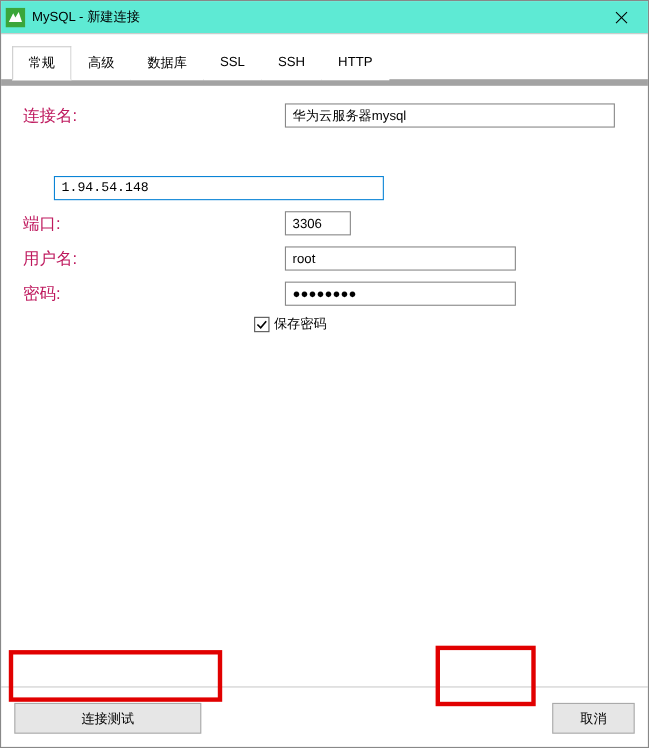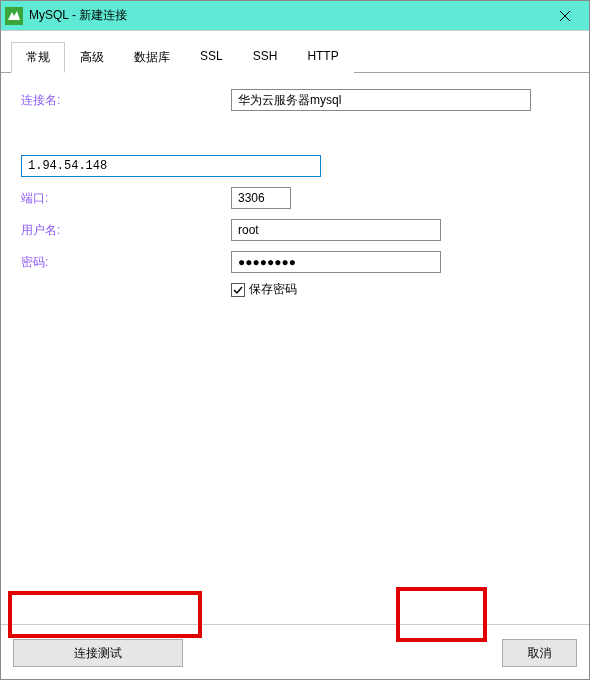--- a/index.html
+++ b/index.html
@@ -44,21 +44,21 @@
     height: 28px;
     display: flex;
     align-items: center;
     justify-content: center;
     cursor: pointer;
   }
   .titlebar .close-btn svg { width: 12px; height: 12px; }
   .tabs {
     display: flex;
     padding: 10px 10px 0 10px;
-    border-bottom: 1px solid #a3a3a3;
+    border-bottom: 6px solid #a3a3a3;
   }
   .tab {
     padding: 6px 14px;
     font-size: 12px;
     border: 1px solid transparent;
     cursor: pointer;
     position: relative;
     top: 1px;
     background: #fff;
   }
@@ -72,31 +72,32 @@
   }
   .form-row {
     display: flex;
     align-items: center;
     margin-bottom: 6px;
     height: 26px;
   }
   .form-row.gap-after { margin-bottom: 40px; }
   .form-label {
     width: 210px;
-    font-size: 12px;
-    color: #8b5cf6;
+    font-size: 15px;
+    color: #be185d;
   }
   .form-input {
     font-family: inherit;
     font-size: 12px;
     height: 22px;
     padding: 1px 6px;
     border: 1px solid #888;
     outline: none;
     background: #fff;
+    margin-left: 28px;
   }
   .form-input.w-long { width: 300px; }
   .form-input.w-med { width: 210px; }
   .form-input.w-short { width: 60px; }
   .form-input.focused { border: 1px solid #0a84d6; font-family: Liberation Mono, monospace; }
   .checkbox-row {
     display: flex;
     align-items: center;
     margin-top: 6px;
     margin-left: 210px;

